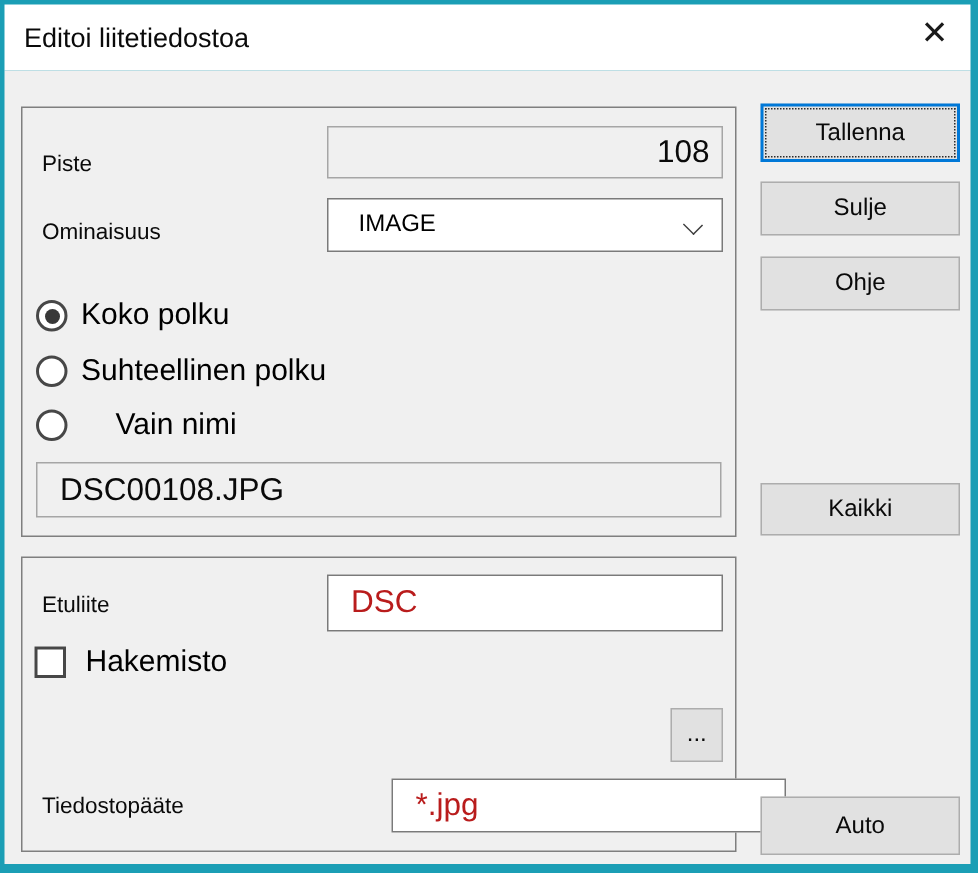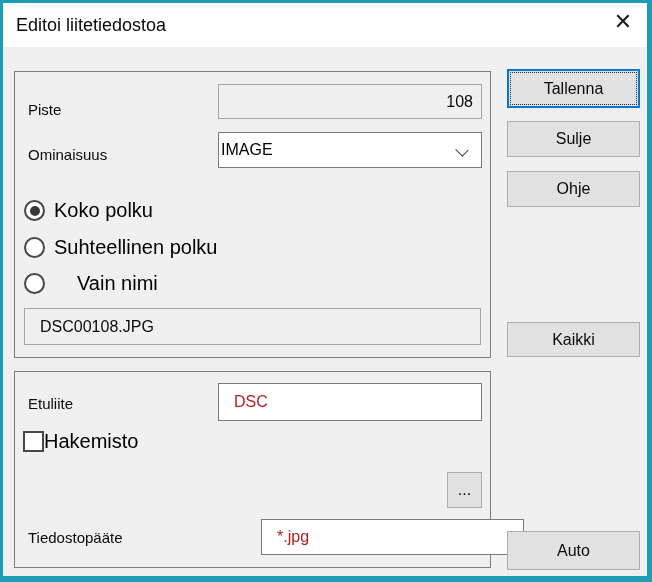--- a/index.html
+++ b/index.html
@@ -39,35 +39,35 @@
   .abs{position:absolute;}
   .groupbox{
     border:1px solid #7f7f7f;
     background:transparent;
   }
   .label{
     font-size:15px;color:#0a0a0a;white-space:nowrap;
   }
   .field{
     box-sizing:border-box;
-    font-size:16px;
+    font-size:21px;
     display:flex;align-items:center;
     overflow:hidden;white-space:nowrap;
   }
   .field-readonly{
     background:#f0f0f0;border:1px solid #a6a6a6;color:#0a0a0a;
   }
   .field-white{
     background:#ffffff;border:1px solid #7a7a7a;color:#b91c1c;
   }
   .align-right{justify-content:flex-end;padding-right:8px;}
   .align-left{justify-content:flex-start;padding-left:15px;}
   .combo{
     box-sizing:border-box;background:#fff;border:1px solid #7a7a7a;
-    display:flex;align-items:center;padding-left:2px;font-size:16px;
+    display:flex;align-items:center;padding-left:20px;font-size:16px;
     position:relative;cursor:default;
   }
   .combo-chevron{
     position:absolute;right:14px;top:12px;
     width:9px;height:9px;
     border-right:1.6px solid #3c3c3c;
     border-bottom:1.6px solid #3c3c3c;
     transform:rotate(45deg) scaleY(0.9);
   }
   .radio-row{
@@ -80,21 +80,21 @@
   }
   .radio-dot{
     width:10px;height:10px;border-radius:50%;background:#383838;
   }
   .radio-label{font-size:20px;}
   .checkbox{
     box-sizing:border-box;width:21px;height:21px;
     border:2px solid #474747;background:#fff;flex:0 0 auto;
   }
   .check-row{
-    position:absolute;display:flex;align-items:center;gap:0;cursor:default;
+    position:absolute;display:flex;align-items:center;gap:13px;cursor:default;
   }
   .btn{
     box-sizing:border-box;
     background:#e1e1e1;border:1px solid #adadad;
     display:flex;align-items:center;justify-content:center;
     font-size:16px;color:#0a0a0a;cursor:pointer;
     font-family:inherit;
   }
   .btn-default{
     border:2px solid #0078d7;

